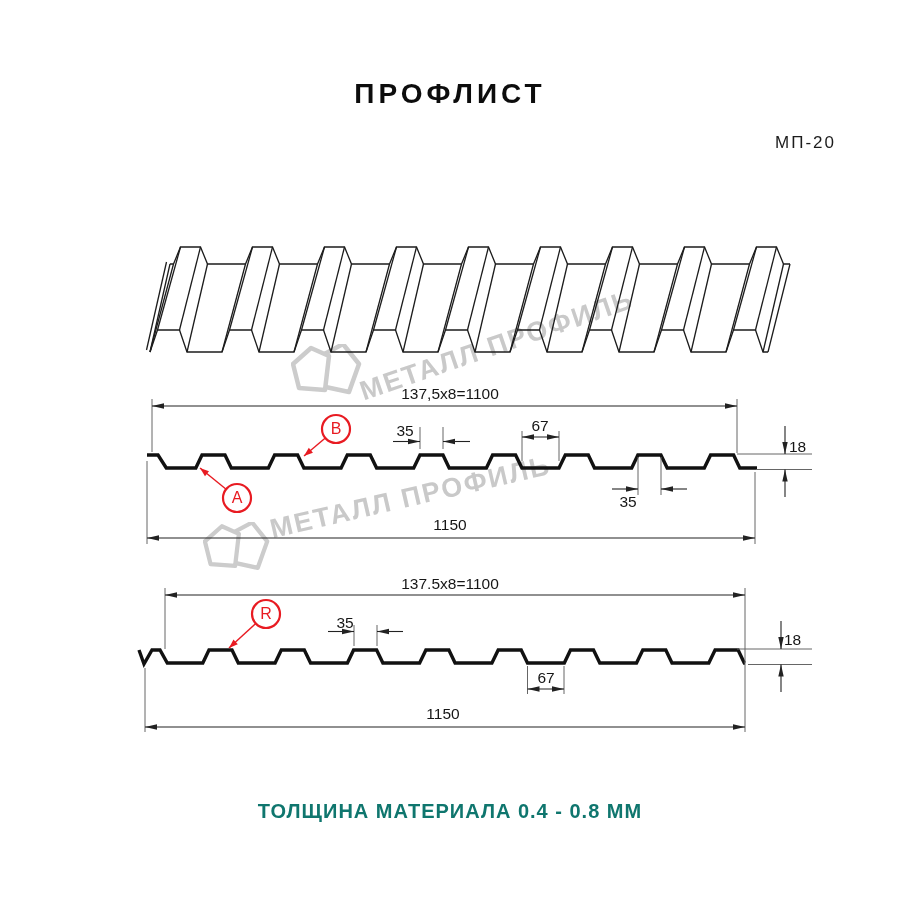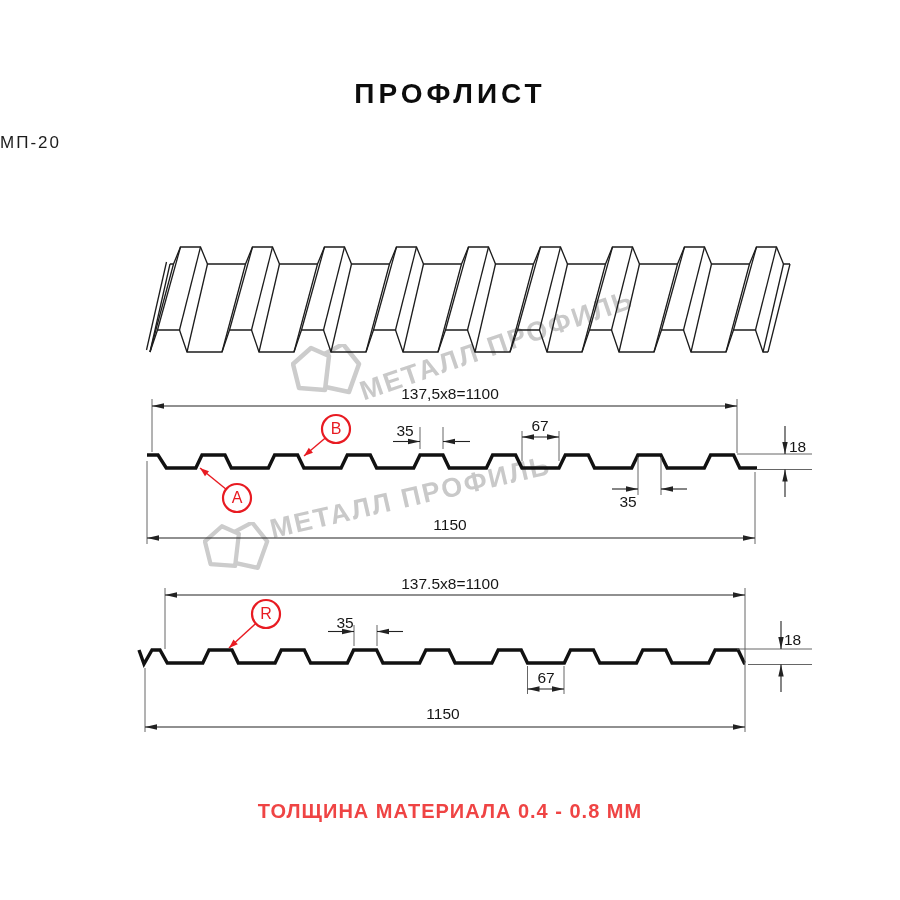--- a/index.html
+++ b/index.html
@@ -1,23 +1,23 @@
 <!DOCTYPE html>
 <html><head>
 <meta charset="utf-8">
 <style>
   html,body{margin:0;padding:0;background:#ffffff;}
   body{width:900px;height:900px;position:relative;overflow:hidden;
        font-family:"Liberation Sans",sans-serif;}
   .page-title{position:absolute;left:0;top:78px;width:900px;text-align:center;
        font-size:28px;font-weight:800;letter-spacing:4px;color:#0c0c0c;}
-  .page-subtitle{position:absolute;left:0;top:133px;width:836px;text-align:left;
+  .page-subtitle{position:absolute;left:0;top:133px;width:836px;text-align:right;
        font-size:17px;font-weight:500;letter-spacing:2px;color:#1c1c1c;}
   .footer-note{position:absolute;left:0;top:800px;width:900px;text-align:center;
-       font-size:20px;font-weight:600;letter-spacing:1px;color:#ef4444;}
+       font-size:20px;font-weight:600;letter-spacing:1px;color:#0f766e;}
   .wm{position:absolute;z-index:1;}
   .wm-text{font-size:27px;font-weight:700;letter-spacing:2px;color:#c9c9c9;
        white-space:nowrap;transform-origin:0 100%;}
   #wm1-text{left:366px;top:376px;transform:rotate(-19deg);}
   #wm2-text{left:274px;top:514px;transform:rotate(-13deg);}
   #wm1-logo{left:291px;top:344px;}
   #wm2-logo{left:203px;top:522px;}
   #diagram-svg{position:absolute;left:0;top:0;z-index:2;}
   .dim-label{font-size:15.5px;fill:#161616;}
   .red-letter{font-size:16px;font-weight:500;}

